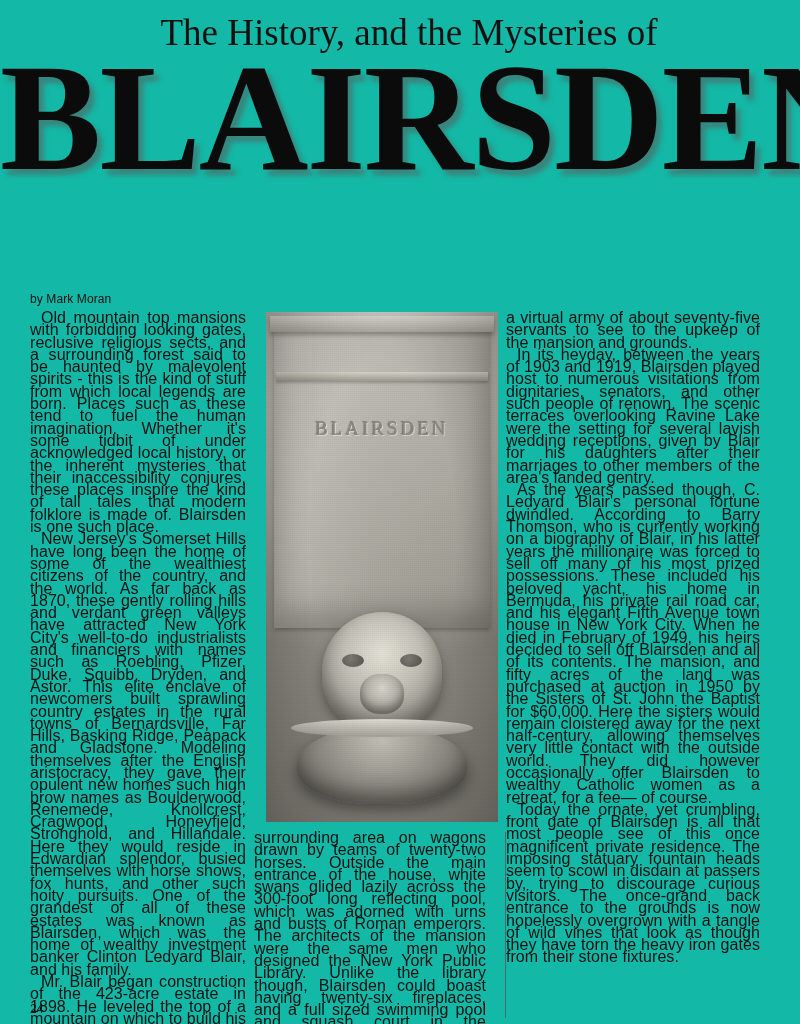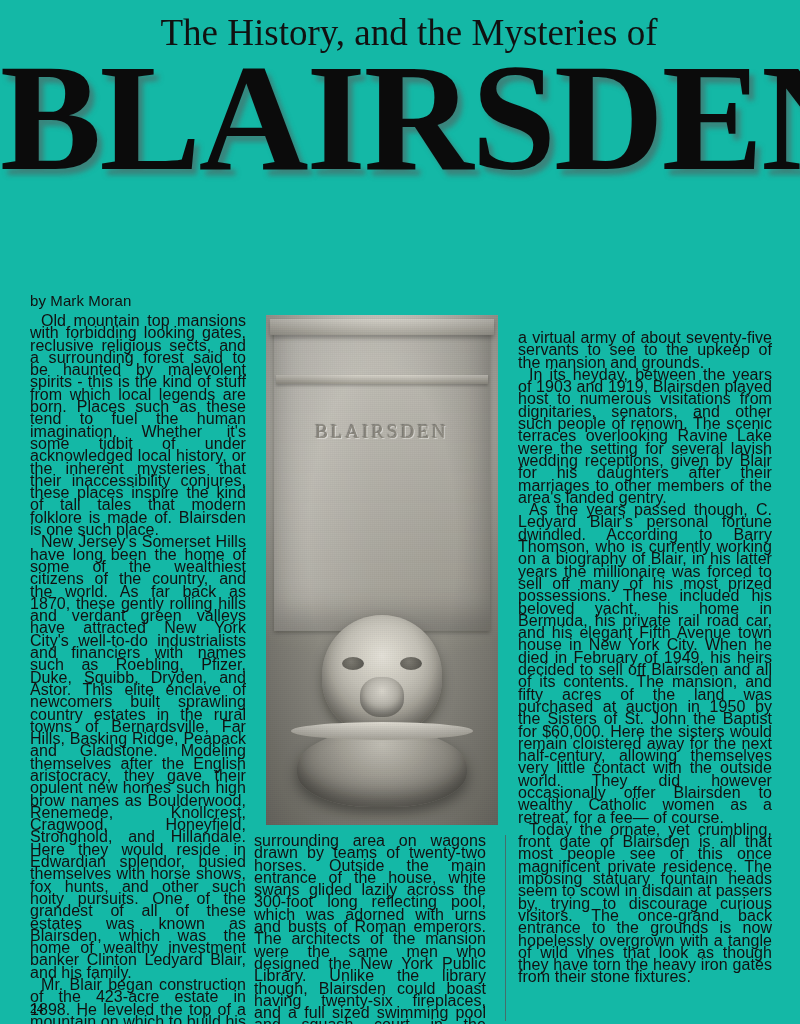--- a/index.html
+++ b/index.html
@@ -54,21 +54,21 @@
 
   
   .content {
     position: absolute;
     top: 292px;
     left: 30px;
     width: 742px;
     height: 700px;
   }
   .byline {
-    font-size: 15px;
+    font-size: 12px;
     color: #111;
     margin-bottom: 6px;
     letter-spacing: 0.1px;
   }
 
   .cols {
     position: relative;
     width: 742px;
   }
   .col {
@@ -81,21 +81,21 @@
     letter-spacing: 0.05px;
   }
   .col p {
     margin: 0 0 0 0;
     text-indent: 11px;
   }
   .col p.noindent { text-indent: 0; }
 
   #col-left  { left: 0px;   width: 216px; }
   #col-mid   { left: 224px; width: 232px; top: 520px; }
-  #col-right { left: 488px; width: 254px; margin-top: 17px; }
+  #col-right { left: 476px; width: 254px; }
 
   .photo-wrap {
     position: absolute;
     left: 236px;
     top: 0px;
     width: 232px;
     height: 510px;
     overflow: hidden;
     background: #8d8d88;
   }

